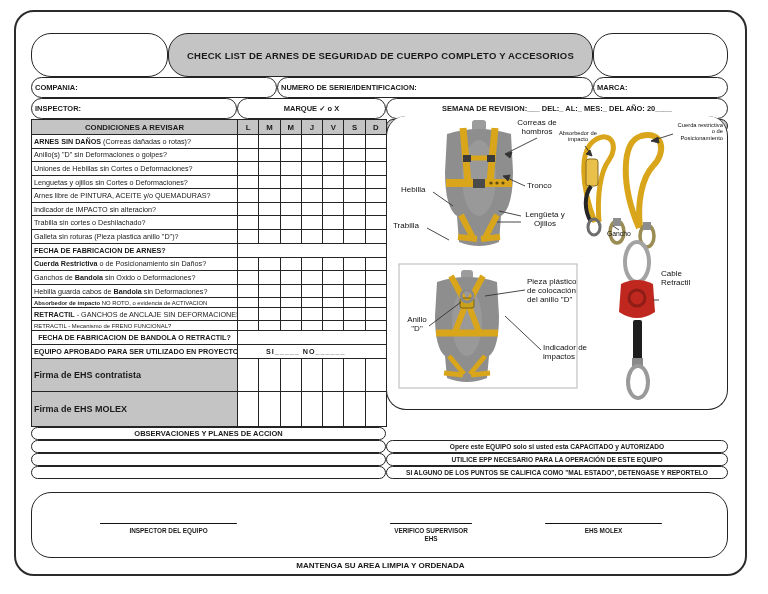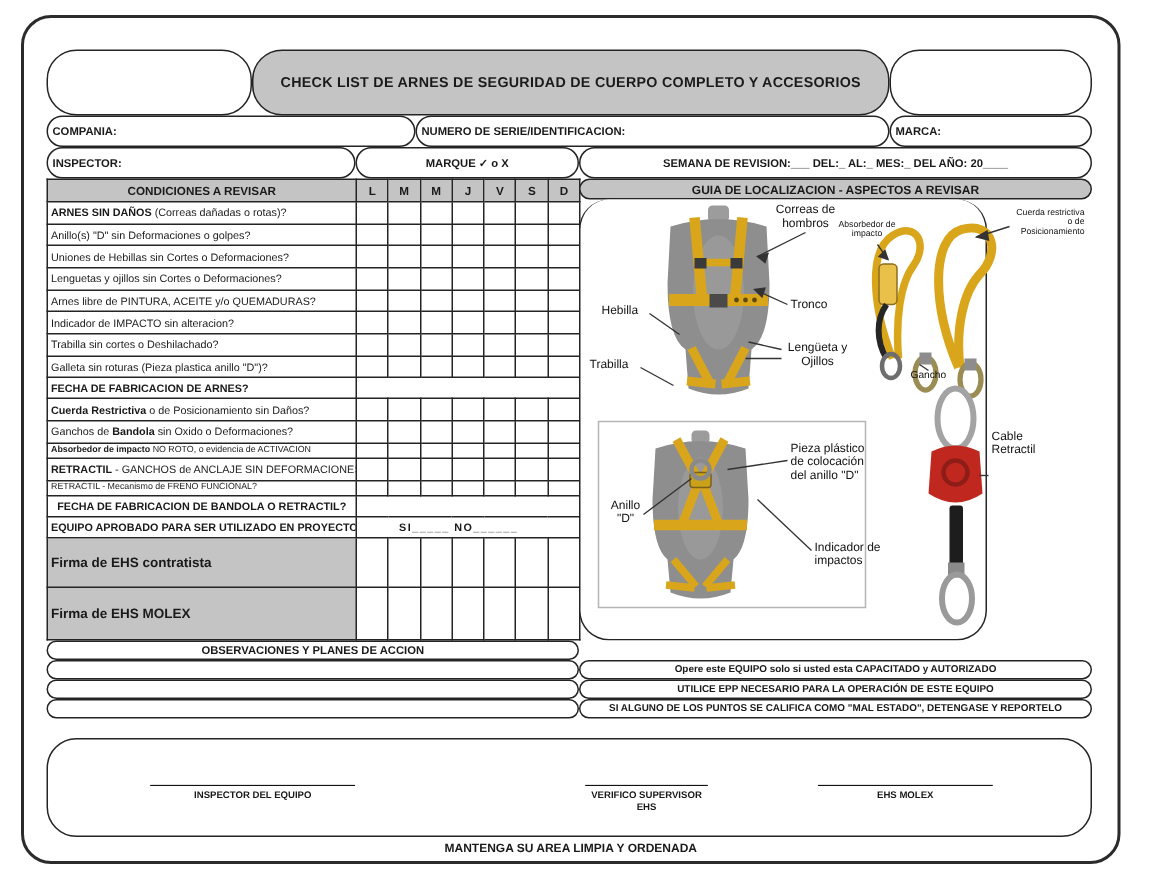--- a/index.html
+++ b/index.html
@@ -178,20 +178,30 @@
             <td class="lbl"><span>Ganchos de </span><span class="b">Bandola</span><span> sin Oxido o Deformaciones?</span></td>
             <td></td>
             <td></td>
             <td></td>
             <td></td>
             <td></td>
             <td></td>
             <td></td>
           </tr>
           <tr>
+            <td class="lbl"><span>Hebilla guarda cabos de </span><span class="b">Bandola</span><span> sin Deformaciones?</span></td>
+            <td></td>
+            <td></td>
+            <td></td>
+            <td></td>
+            <td></td>
+            <td></td>
+            <td></td>
+          </tr>
+          <tr>
             <td class="lbl sm"><span class="b">Absorbedor de impacto</span><span> NO ROTO, o evidencia de ACTIVACION</span></td>
             <td></td>
             <td></td>
             <td></td>
             <td></td>
             <td></td>
             <td></td>
             <td></td>
           </tr>
           <tr>
@@ -240,21 +250,21 @@
             <td></td>
             <td></td>
             <td></td>
             <td></td>
           </tr>
         </tbody>
     </table>
   </div>
 
   <div class="abs cell ctr gray guia-hdr" style="left:386px;top:119px;width:342px;height:14px;">GUIA DE LOCALIZACION - ASPECTOS A REVISAR</div>
-  <div class="abs illo" style="left:386px;top:133px;width:272px;height:294px;">
+  <div class="abs illo" style="left:386px;top:116px;width:342px;height:294px;">
     <svg width="342" height="294" viewBox="0 0 342 294" style="position:absolute;left:0;top:0;">
 
       <rect x="12" y="148" width="178" height="124" fill="none" stroke="#b5b5b5" stroke-width="1"></rect>
 
       <g transform="translate(52,4)">
         <rect x="33" y="0" width="14" height="11" rx="3" fill="#9c9c9c"></rect>
         <path d="M8 14 Q40 4 72 14 L74 52 Q74 88 62 96 L60 122 Q40 130 20 122 L18 96 Q6 88 6 52 Z" fill="#8e8e8e"></path>
         <ellipse cx="40" cy="58" rx="17" ry="38" fill="#999999"></ellipse>
         <path d="M24 8 L29 62" stroke="#d9a61b" stroke-width="7" fill="none"></path>
         <path d="M56 8 L51 62" stroke="#d9a61b" stroke-width="7" fill="none"></path>

